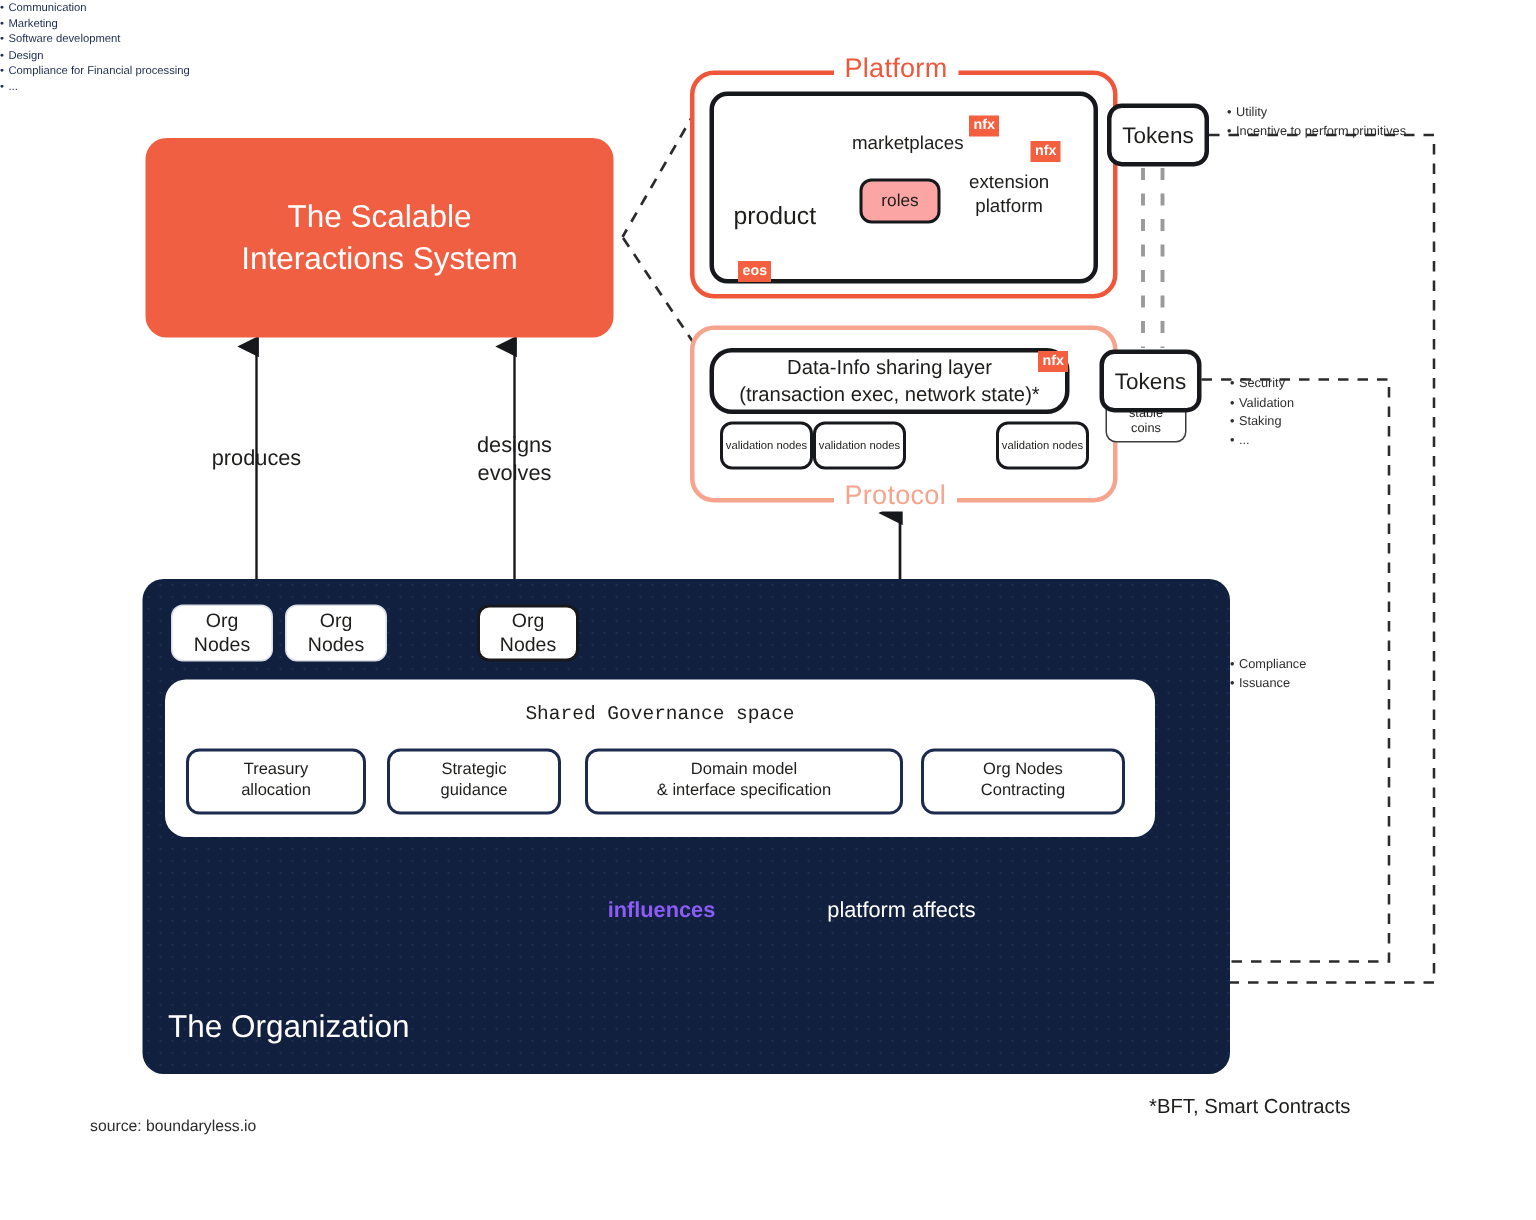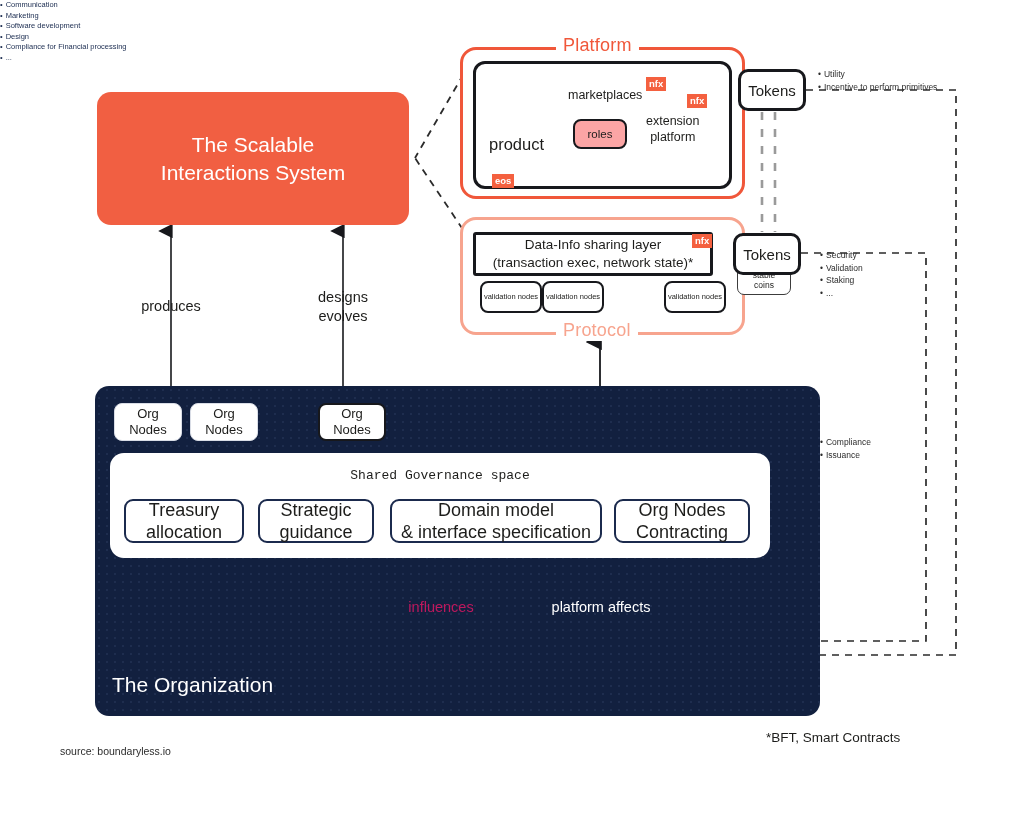--- a/index.html
+++ b/index.html
@@ -56,21 +56,21 @@
     font-size:9.5px;line-height:12px;padding:1px 3px;font-weight:700;
     z-index:5;
   }
   .chip-nfx1{left:646px;top:77px;}
   .chip-nfx2{left:687px;top:94px;}
   .chip-eos{left:492px;top:174px;}
   .chip-nfx3{left:692px;top:234px;}
 
   .datainfo{
     left:473px;top:232px;width:240px;height:44px;
-    border:3px solid #17181c;border-radius:3px;background:#fff;
+    border:3px solid #17181c;border-radius:15px;background:#fff;
     font-size:13.5px;line-height:1.3;
   }
   .vnode{
     width:62px;height:32px;border:2.4px solid #17181c;border-radius:8px;
     background:#fff;font-size:7.5px;line-height:1.25;top:281px;
   }
   .vnode1{left:480px;}
   .vnode2{left:542px;}
   .vnode3{left:664px;}
 
@@ -125,36 +125,36 @@
   .gov-space{
     left:110px;top:453px;width:660px;height:105px;
     background:#fff;border-radius:14px;z-index:3;
   }
   .gov-title{
     position:absolute;left:110px;top:468px;width:660px;text-align:center;
     font-size:13px;z-index:4;font-family:Liberation Mono, monospace;
   }
   .gov-box{
     height:44px;border:2px solid #1b2a4d;border-radius:9px;background:#fff;
-    font-size:18px;line-height:1.25;top:499px;z-index:4;
+    font-size:11px;line-height:1.25;top:499px;z-index:4;
   }
   .gb1{left:124px;width:120px;}
   .gb2{left:258px;width:116px;}
   .gb3{left:390px;width:212px;}
   .gb4{left:614px;width:136px;}
 
   .ocg{
     left:137px;top:638px;width:602px;height:30px;
     background:#fff;border-radius:4px;font-size:9.5px;z-index:3;
   }
 
   .edge-label{position:absolute;font-size:14.5px;line-height:1.3;text-align:center;}
   .el-produces{left:131px;top:297px;width:80px;}
   .el-designs{left:303px;top:288px;width:80px;}
-  .el-influences{left:396px;top:598px;width:90px;color:#be185d;z-index:4;}
+  .el-influences{left:396px;top:598px;width:90px;color:#8b5cf6;z-index:4;font-weight:bold;}
   .el-directly{left:540px;top:598px;width:122px;color:#fff;z-index:4;}
 
   .footnote{left:766px;top:730px;font-size:13.5px;}
   .source{left:40px;top:745px;font-size:10.5px;color:#2c2c2c;margin-left:20px;}
 </style>
 </head>
 <body>
 
 <div class="stage">
 

